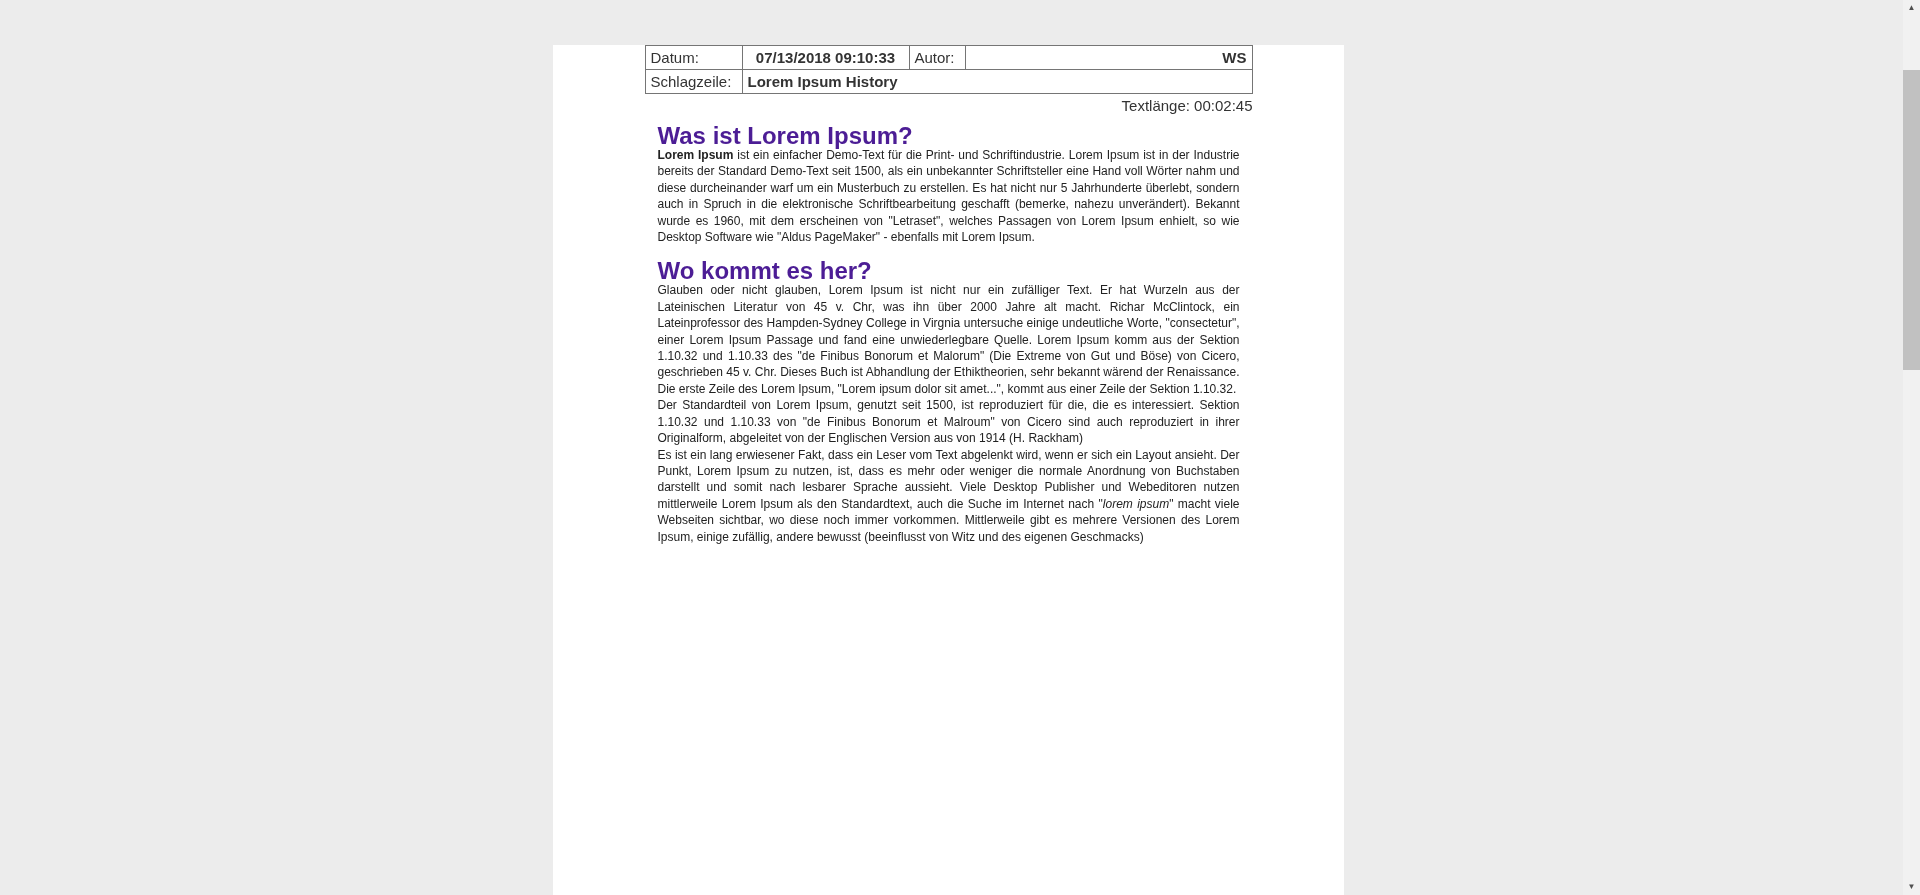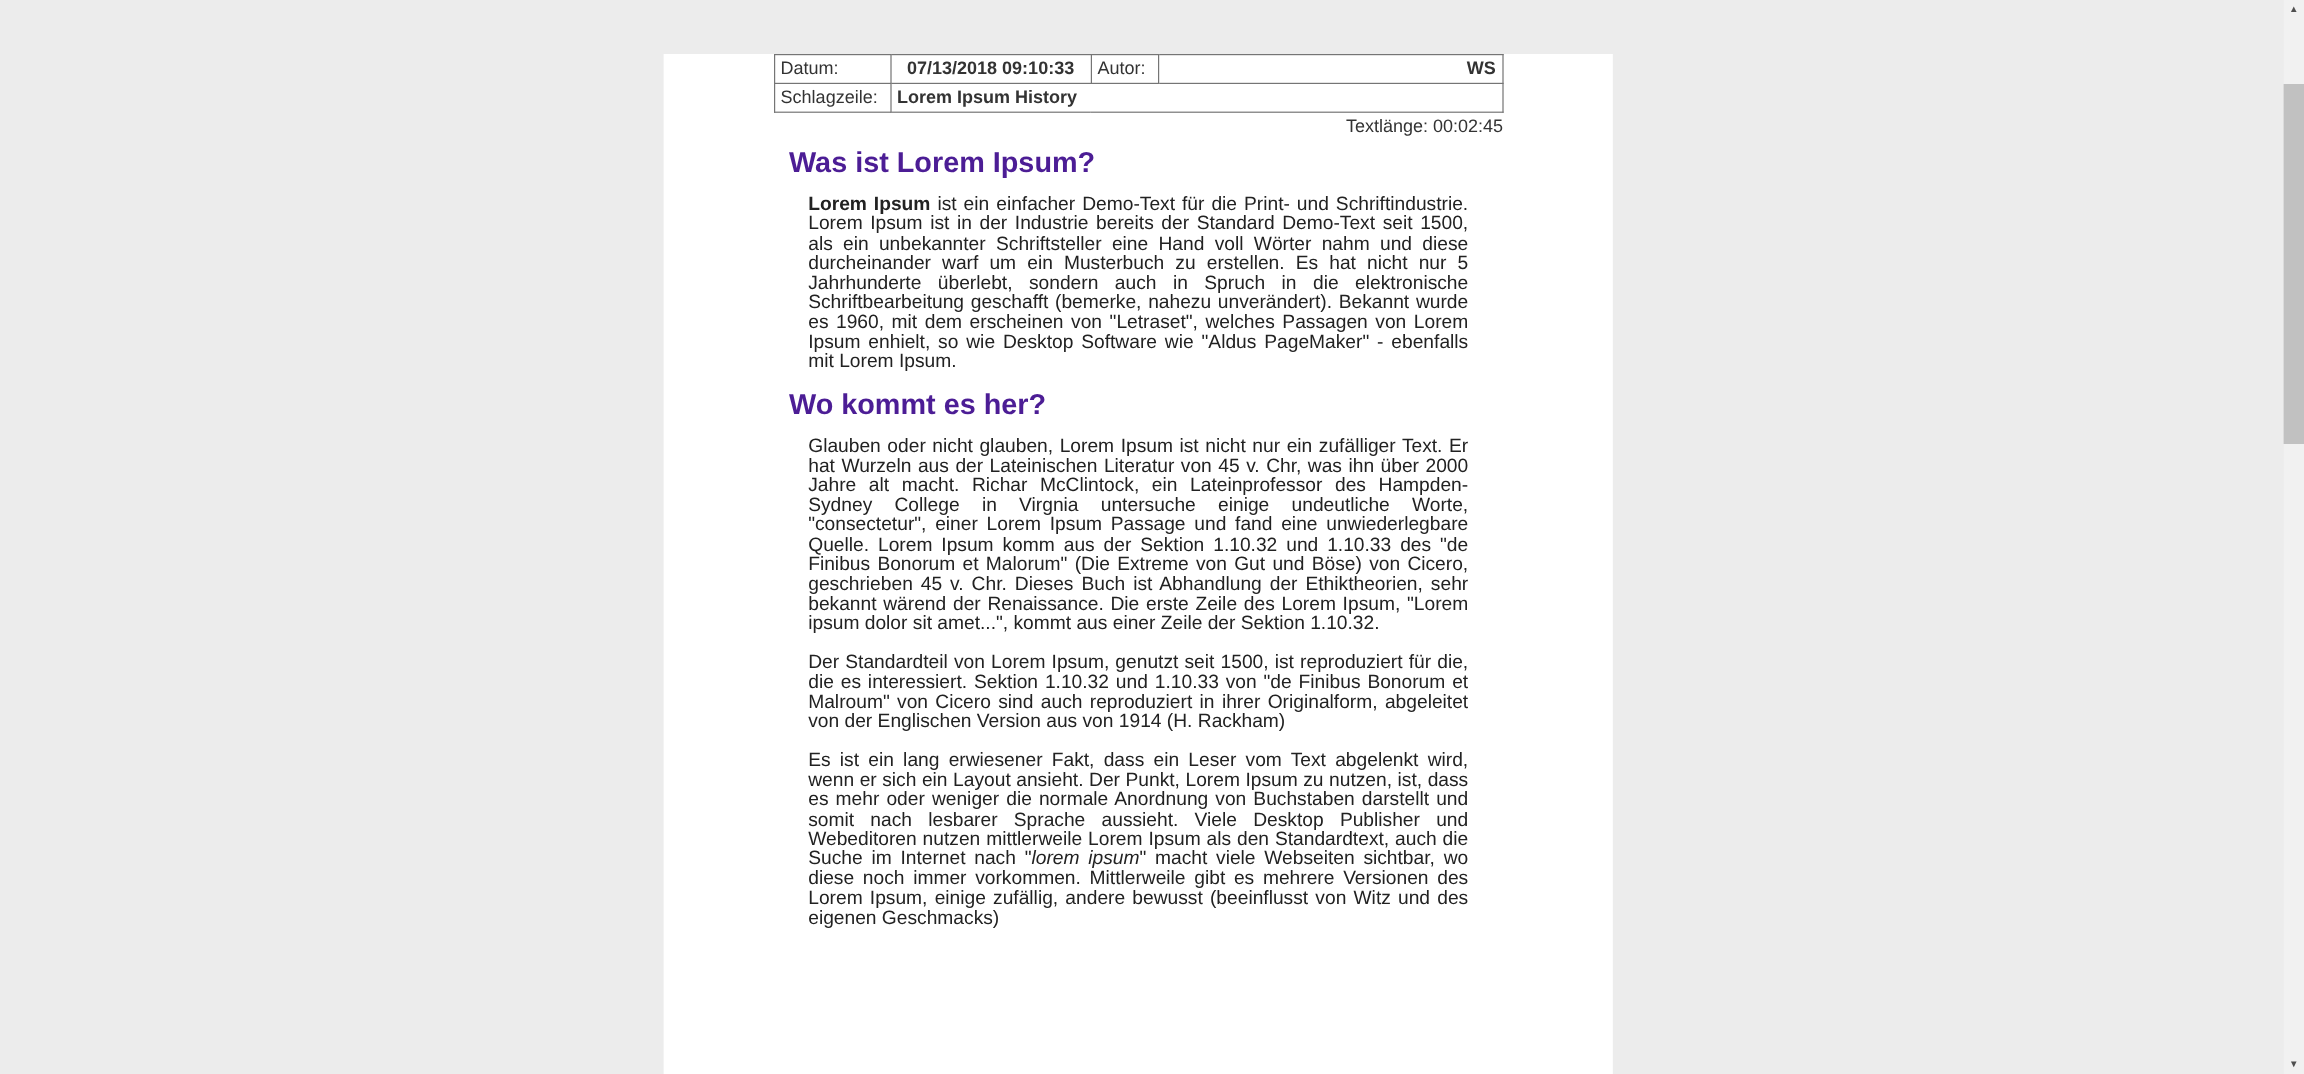--- a/index.html
+++ b/index.html
@@ -53,24 +53,24 @@
   }
   .content h3 {
     font-size: 24px;
     line-height: 22px;
     font-weight: bold;
     color: #4c1d95;
     margin: 15px 0 0 0;
   }
   .content h3:first-child { margin-top: 0; }
   .content p {
-    font-size: 16px;
+    font-size: 12px;
     line-height: 16.4px;
     text-align: justify;
-    margin: 16px;
+    margin: 0;
   }
 
   
   .scrollbar {
     position: absolute; right: 0; top: 0;
     width: 17px; height: 895px;
     background: #f1f1f1;
   }
   .sb-btn {
     position: absolute; left: 0; width: 17px; height: 16px;

